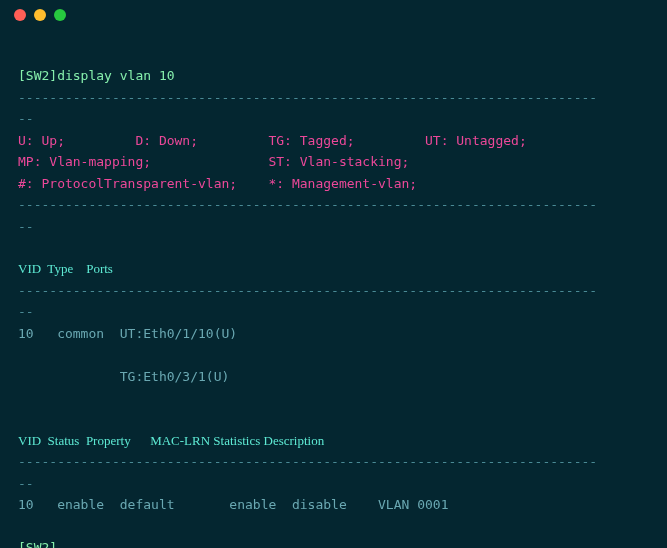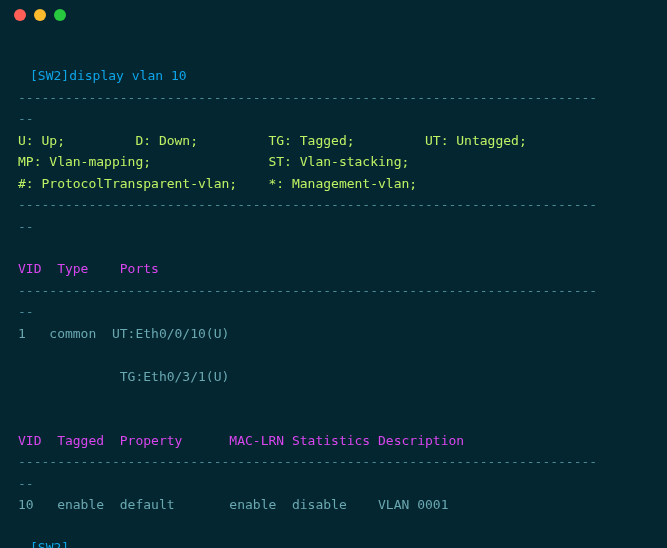--- a/index.html
+++ b/index.html
@@ -35,33 +35,33 @@
     .dot-red { background: #ff5f56; }
     .dot-yellow { background: #ffbd2e; }
     .dot-green { background: #27c93f; }
     .terminal {
       padding: 14px 18px 18px 18px;
       line-height: 1.65;
       white-space: pre;
       color: #6aa8b2;
     }
     .prompt-line {
-      color: #0ea5e9;
-      margin-left: 12px;
+      color: #86efac;
     }
     .divider {
       color: #4a8a95;
       letter-spacing: 0;
     }
     .legend {
-      color: #bef264;
+      color: #ec4899;
       text-align: right;
     }
     .header-row {
-      color: #d946ef;
+      color: #5eead4;
+      font-family: Liberation Serif, serif;
     }
   </style>
 </head>
 <body>
 
 <div class="window">
   <div class="titlebar">
     <div class="dot dot-red"></div>
     <div class="dot dot-yellow"></div>
     <div class="dot dot-green"></div>
@@ -72,24 +72,24 @@
 <span class="divider">--</span>
 <span class="legend">U: Up;         D: Down;         TG: Tagged;         UT: Untagged;</span>
 <span class="legend">MP: Vlan-mapping;               ST: Vlan-stacking;</span>
 <span class="legend">#: ProtocolTransparent-vlan;    *: Management-vlan;</span>
 <span class="divider">--------------------------------------------------------------------------</span>
 <span class="divider">--</span>
 <span></span>
 <span class="header-row">VID  Type    Ports</span>
 <span class="divider">--------------------------------------------------------------------------</span>
 <span class="divider">--</span>
-<span>1   common  UT:Eth0/0/10(U)</span>
+<span>10   common  UT:Eth0/1/10(U)</span>
 <span></span>
 <span>             TG:Eth0/3/1(U)</span>
 <span></span>
 <span></span>
-<span class="header-row">VID  Tagged  Property      MAC-LRN Statistics Description</span>
+<span class="header-row">VID  Status  Property      MAC-LRN Statistics Description</span>
 <span class="divider">--------------------------------------------------------------------------</span>
 <span class="divider">--</span>
 <span>10   enable  default       enable  disable    VLAN 0001</span>
 <span></span>
 <span class="prompt-line">[SW2]</span></div>
 </div>
 
 </body></html>

